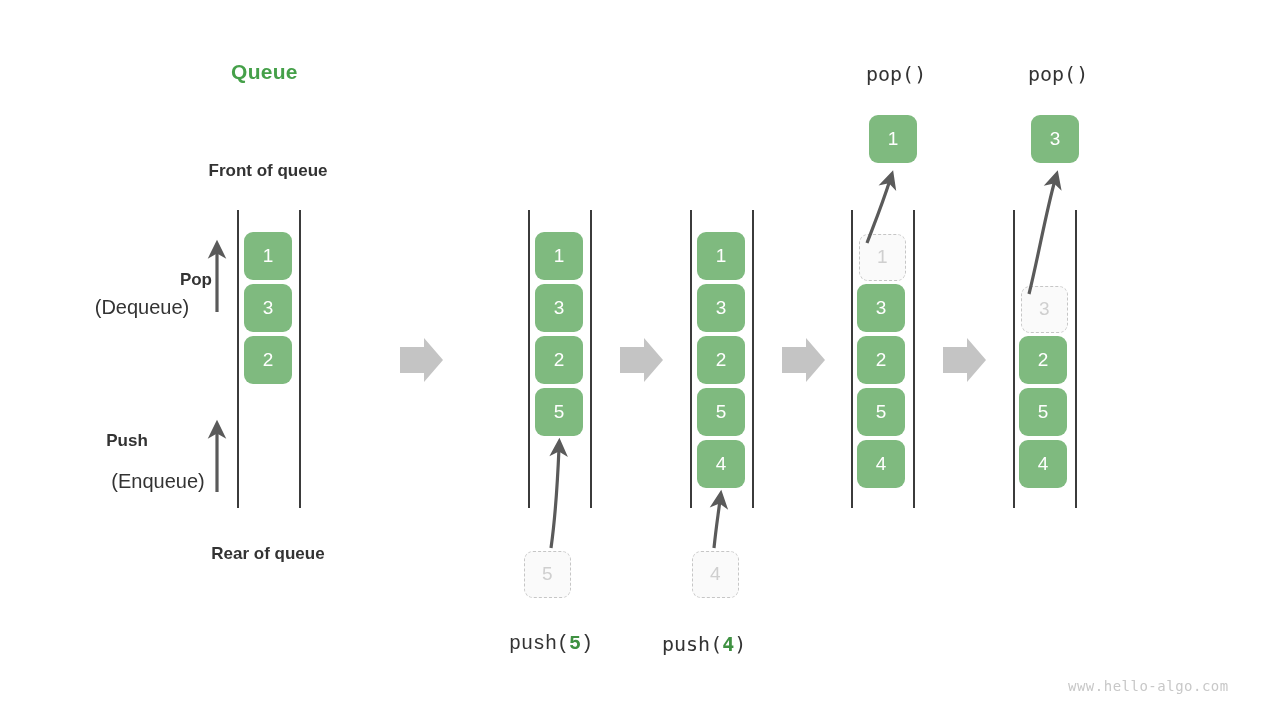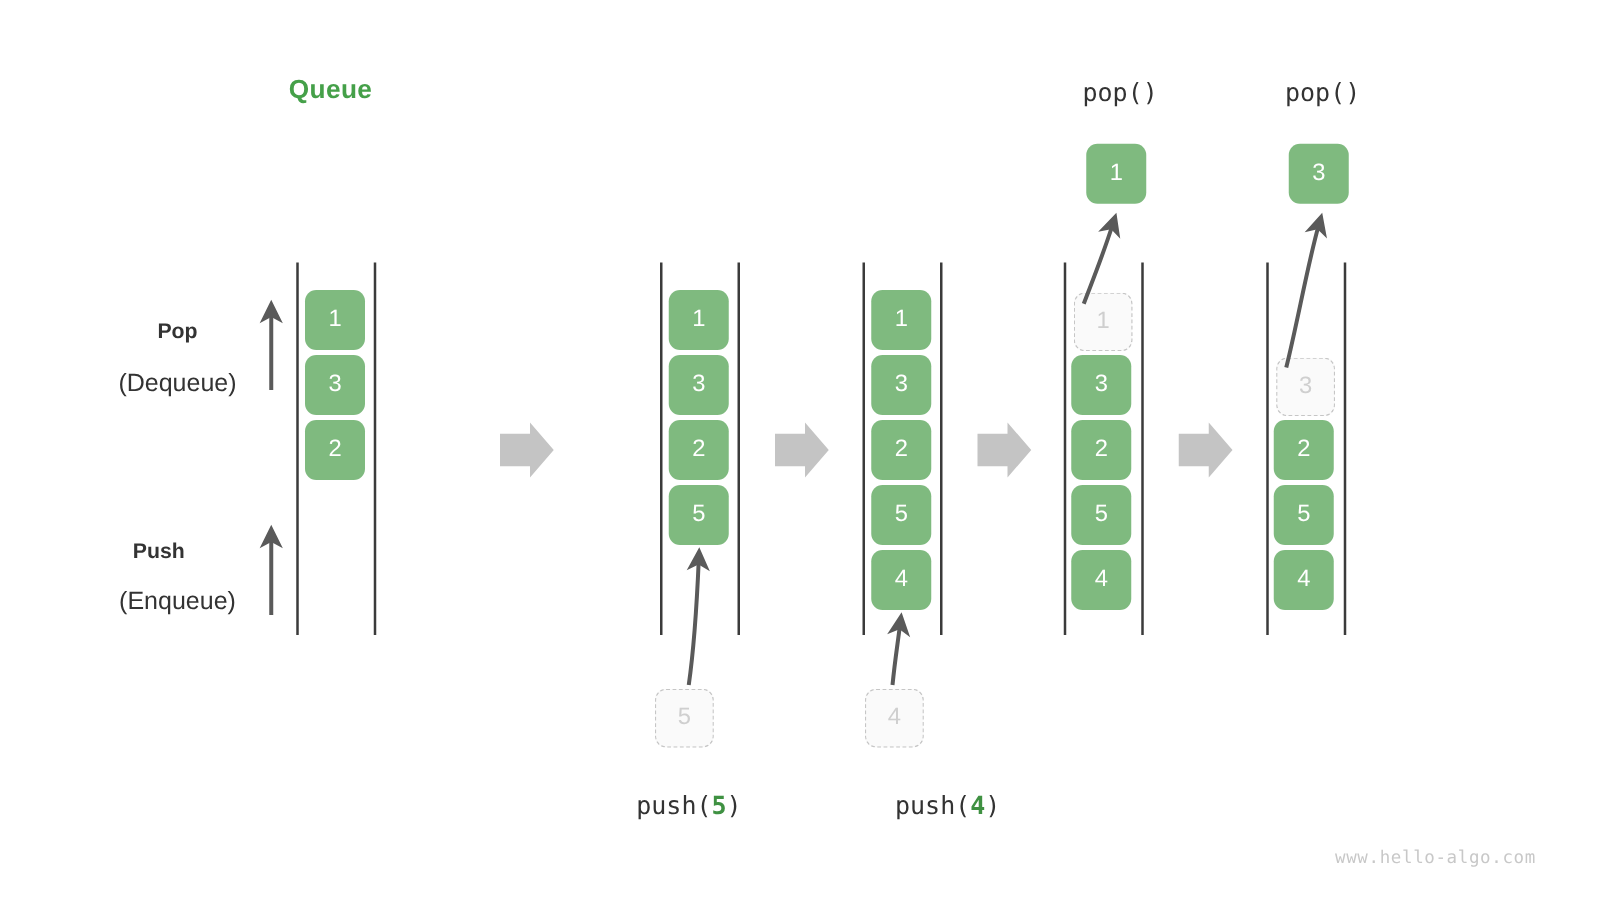--- a/index.html
+++ b/index.html
@@ -56,35 +56,37 @@
   svg{overflow:visible;display:block;}
   .stage-svg{position:absolute;left:0;top:0;width:1280px;height:720px;pointer-events:none;}
 </style>
 </head>
 <body>
 
 <div id="stage">
 
   <div class="abs title-queue" style="left:231px;top:60px;">Queue</div>
 
+  <div class="abs lbl-bold" style="left:168px;top:161px;width:200px;">Front of queue</div>
 
-  <div class="abs lbl-bold" style="left:72px;top:255px;width:140px;">Pop</div>
+  <div class="abs lbl-bold" style="left:72px;top:270px;width:140px;text-align:right;">Pop</div>
   <div class="abs lbl-plain" style="left:72px;top:296px;width:140px;">(Dequeue)</div>
 
   <div class="abs lbl-bold" style="left:57px;top:431px;width:140px;">Push</div>
-  <div class="abs lbl-plain" style="left:72px;top:470px;width:140px;">(Enqueue)</div>
+  <div class="abs lbl-plain" style="left:88px;top:470px;width:140px;">(Enqueue)</div>
 
+  <div class="abs lbl-bold" style="left:168px;top:544px;width:200px;">Rear of queue</div>
 
   <div class="abs mono" style="left:866px;top:62px;">pop()</div>
   <div class="abs mono" style="left:1028px;top:62px;">pop()</div>
 
-  <div class="abs mono" style="left:509px;top:632px;">
+  <div class="abs mono" style="left:509px;top:632px;font-family:Liberation Mono, monospace;">
     <span>push(</span><span class="num">5</span><span>)</span>
   </div>
-  <div class="abs mono" style="left:716px;top:632px;">
+  <div class="abs mono" style="left:662px;top:632px;">
     <span>push(</span><span class="num">4</span><span>)</span>
   </div>
 
   <div class="abs watermark" style="left:1068px;top:678px;">www.hello-algo.com</div>
 
   <div class="rail" style="left:237px;top:210px;height:298px;"></div>
   <div class="rail" style="left:299px;top:210px;height:298px;"></div>
 
   <div class="rail" style="left:528px;top:210px;height:298px;"></div>
   <div class="rail" style="left:590px;top:210px;height:298px;"></div>

